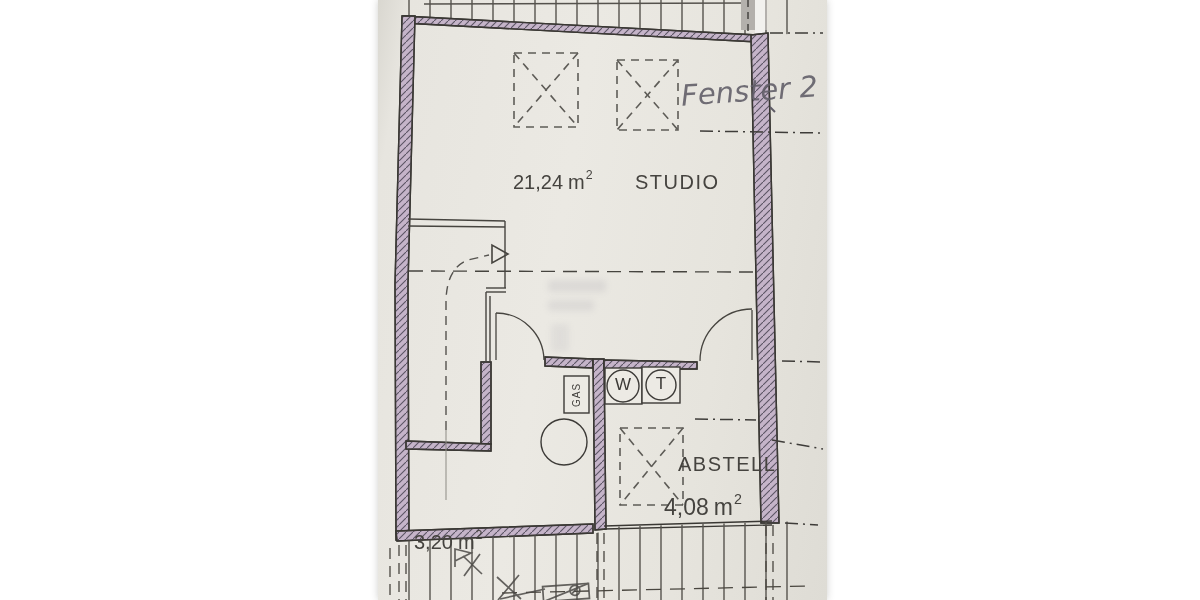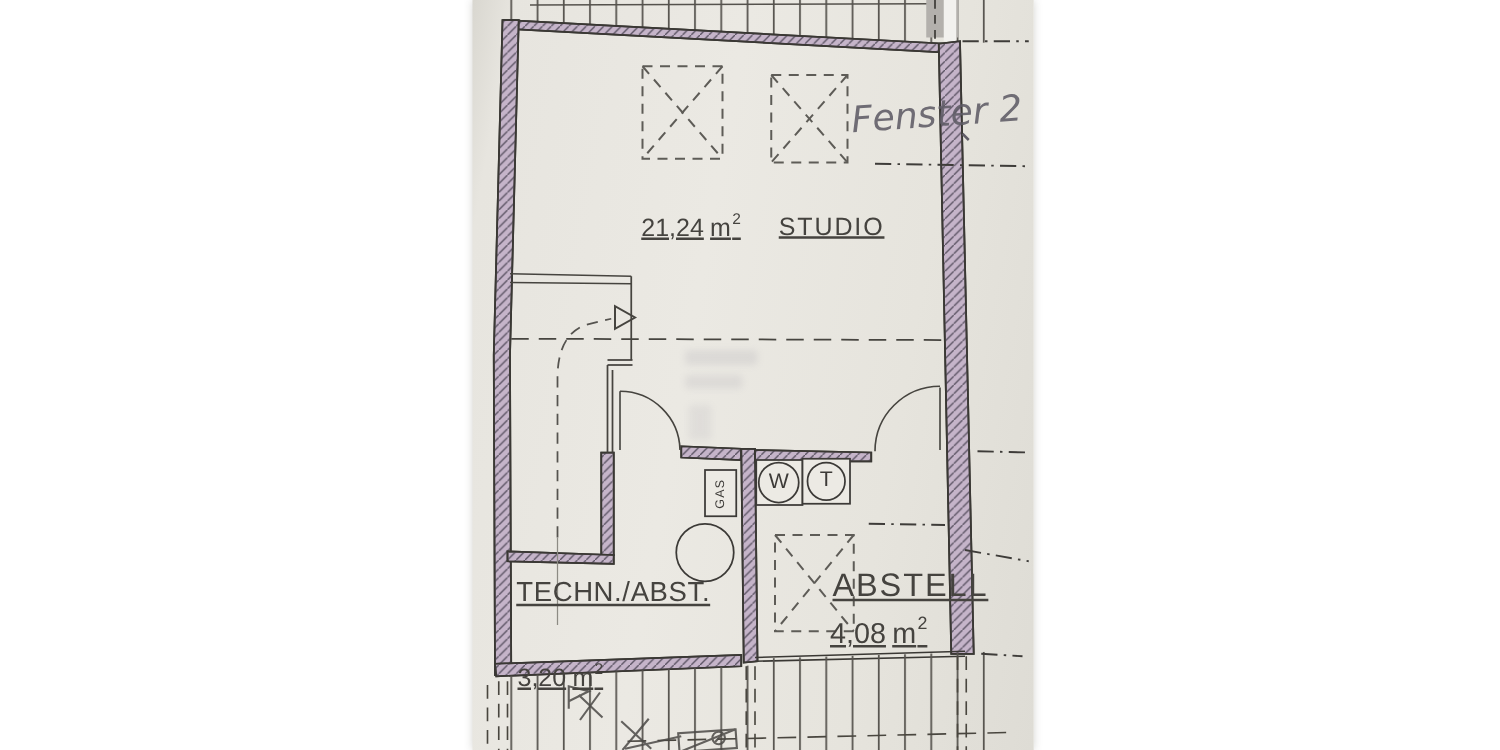--- a/index.html
+++ b/index.html
@@ -2,24 +2,24 @@
 <html><head>
 <meta charset="utf-8">
 <style>
   html,body{margin:0;padding:0;background:#ffffff;width:1200px;height:600px;overflow:hidden;
             font-family:"Liberation Sans", sans-serif;}
   .stage{position:relative;width:1200px;height:600px;}
   .paper{position:absolute;left:378px;top:0;width:449px;height:600px;
          background:linear-gradient(100deg,#d9d7d0 0%,#e7e5df 6%,#ebe9e3 40%,#e6e4dd 72%,#dedcd5 100%);
          box-shadow:0 0 7px rgba(60,58,52,.25);}
   svg.plan{position:absolute;left:0;top:0;}
-  .lbl{position:absolute;color:#45433f;white-space:nowrap;text-decoration:underline;}
+  .lbl{position:absolute;color:#45433f;white-space:nowrap;}
   .lbl sup{font-size:62%;position:relative;top:-2px;left:1px;}
   .unit{margin-left:5px;}
-  .room-name{letter-spacing:1.5px;}
+  .room-name{letter-spacing:1.5px;margin-left:12px;}
   .hand{position:absolute;color:#5f5c66;font-style:italic;opacity:.88;
         transform:rotate(-4deg);font-family:"DejaVu Sans", sans-serif;}
   .gas-v{position:absolute;left:565px;top:377px;width:23px;height:36px;
          display:flex;align-items:center;justify-content:center;
          font-size:10px;color:#3f3d3a;letter-spacing:1px;
          writing-mode:vertical-rl;transform:rotate(180deg);}
   .appl{position:absolute;width:34px;text-align:center;font-size:17px;color:#3c3a37;}
   .smudge{position:absolute;background:#837f90;filter:blur(3px);border-radius:3px;}
 </style>
 </head>
@@ -182,25 +182,24 @@
   </svg>
 
   <div class="smudge" style="left:548px;top:280px;width:58px;height:12px;opacity:.14"></div>
   <div class="smudge" style="left:548px;top:300px;width:46px;height:11px;opacity:.13"></div>
   <div class="smudge" style="left:551px;top:324px;width:18px;height:28px;opacity:.10"></div>
 
   <div class="lbl" style="left:513px;top:170px;font-size:20px;"><span>21,24</span><span class="unit">m</span><sup>2</sup></div>
 
   <div class="lbl room-name" style="left:623px;top:171px;font-size:20px;">STUDIO</div>
 
-  <div class="lbl" style="left:413px;top:461px;font-size:22px;letter-spacing:.5px;">TECHN./ABST.</div>
 
   <div class="lbl" style="left:414px;top:530px;font-size:20px;"><span>3,20</span><span class="unit">m</span><sup>2</sup></div>
 
-  <div class="lbl room-name" style="left:666px;top:453px;font-size:26px;">ABSTELL</div>
+  <div class="lbl room-name" style="left:666px;top:453px;font-size:20px;">ABSTELL</div>
 
   <div class="lbl" style="left:664px;top:493px;font-size:23px;"><span>4,08</span><span class="unit">m</span><sup>2</sup></div>
 
   <div class="hand" style="left:681px;top:74px;font-size:29px;">Fenster 2</div>
 
   <div class="gas-v">GAS</div>
   <div class="appl" style="left:606px;top:375px;">W</div>
   <div class="appl" style="left:644px;top:374px;">T</div>
 
 </div>

